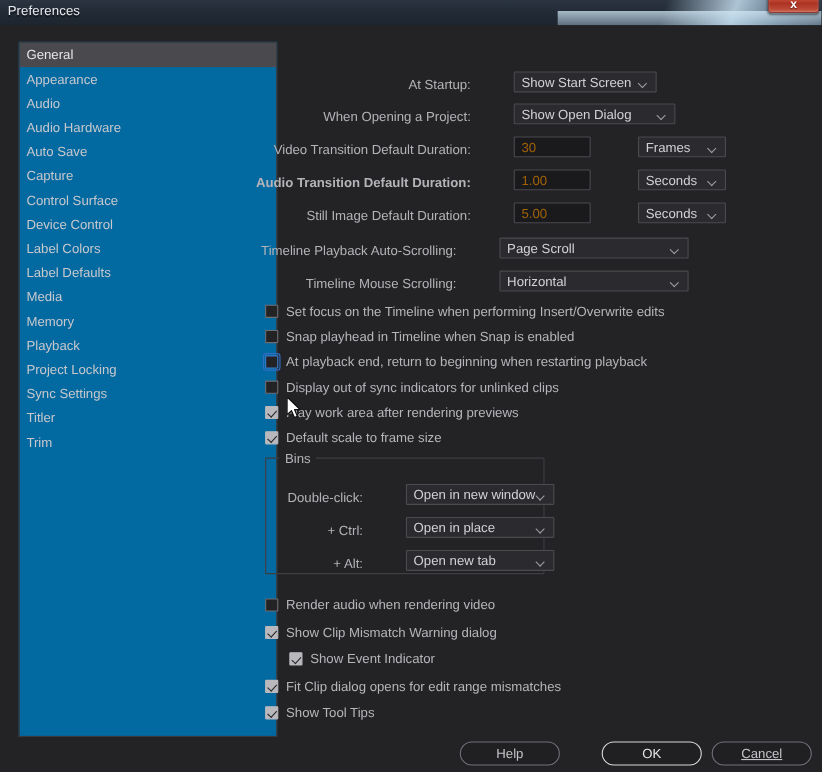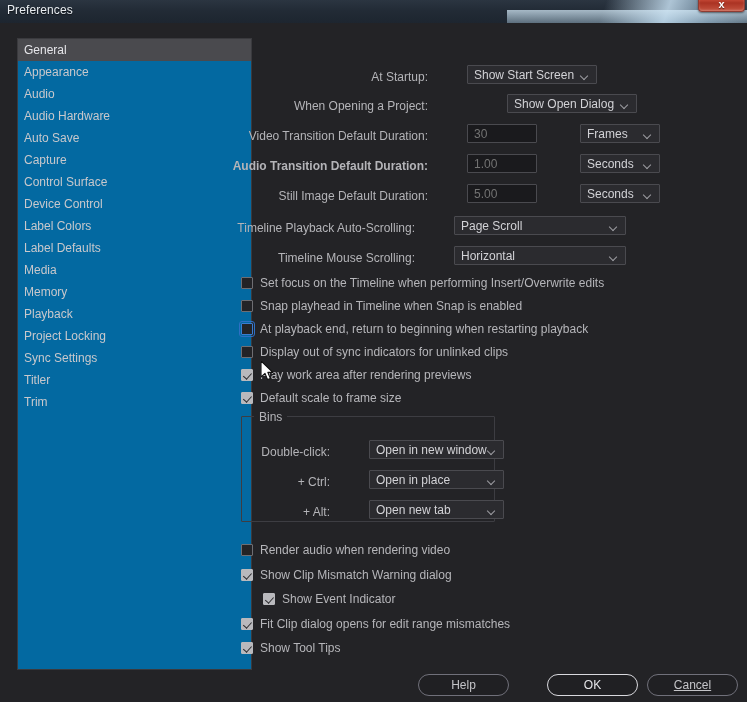--- a/index.html
+++ b/index.html
@@ -164,21 +164,21 @@
 
   
   .tinput {
     height: 19px;
     background: #1a1a1d;
     border: 1px solid #4a4a4f;
     border-radius: 1px;
     box-sizing: border-box;
     display: flex;
     align-items: center;
-    color: #737373;
+    color: #a16207;
     font-size: 12px;
     font-family: "Liberation Sans", sans-serif;
     padding-left: 6px;
     outline: none;
   }
 
   
   .cbrow {
     position: absolute;
     display: flex;
@@ -307,21 +307,21 @@
       <div class="row" style="left:0px; top:25px;">
         <div class="row-label" style="width:196px;">At Startup:</div>
         <div class="select" style="width:130px;">
           <span class="sel-text">Show Start Screen</span>
           <span class="chev"></span>
         </div>
       </div>
 
       <div class="row" style="left:0px; top:54px;">
         <div class="row-label" style="width:196px;margin-top:16px;">When Opening a Project:</div>
-        <div class="select" style="width:130px;margin-left:40px;">
+        <div class="select" style="width:147px;">
           <span class="sel-text">Show Open Dialog</span>
           <span class="chev"></span>
         </div>
       </div>
 
       <div class="row" style="left:0px; top:84px;">
         <div class="row-label" style="width:196px;">Video Transition Default Duration:</div>
         <div class="tinput" style="width:70px;">30</div>
         <div class="select" style="width:80px; margin-left:11px;">
           <span class="sel-text">Frames</span>

